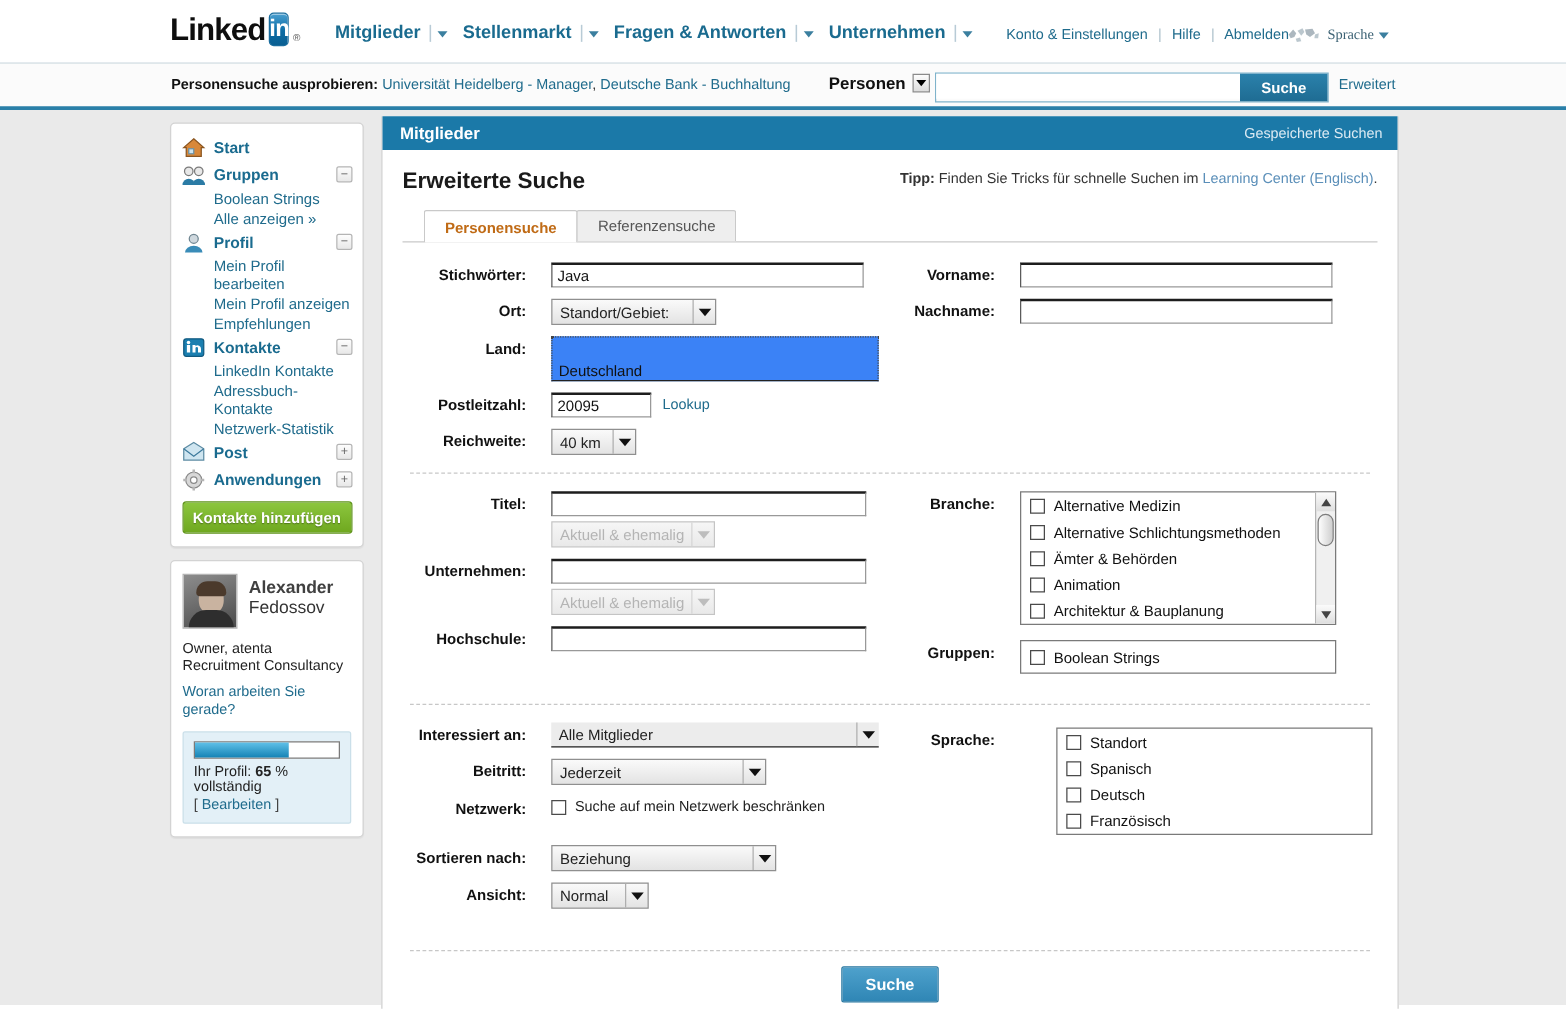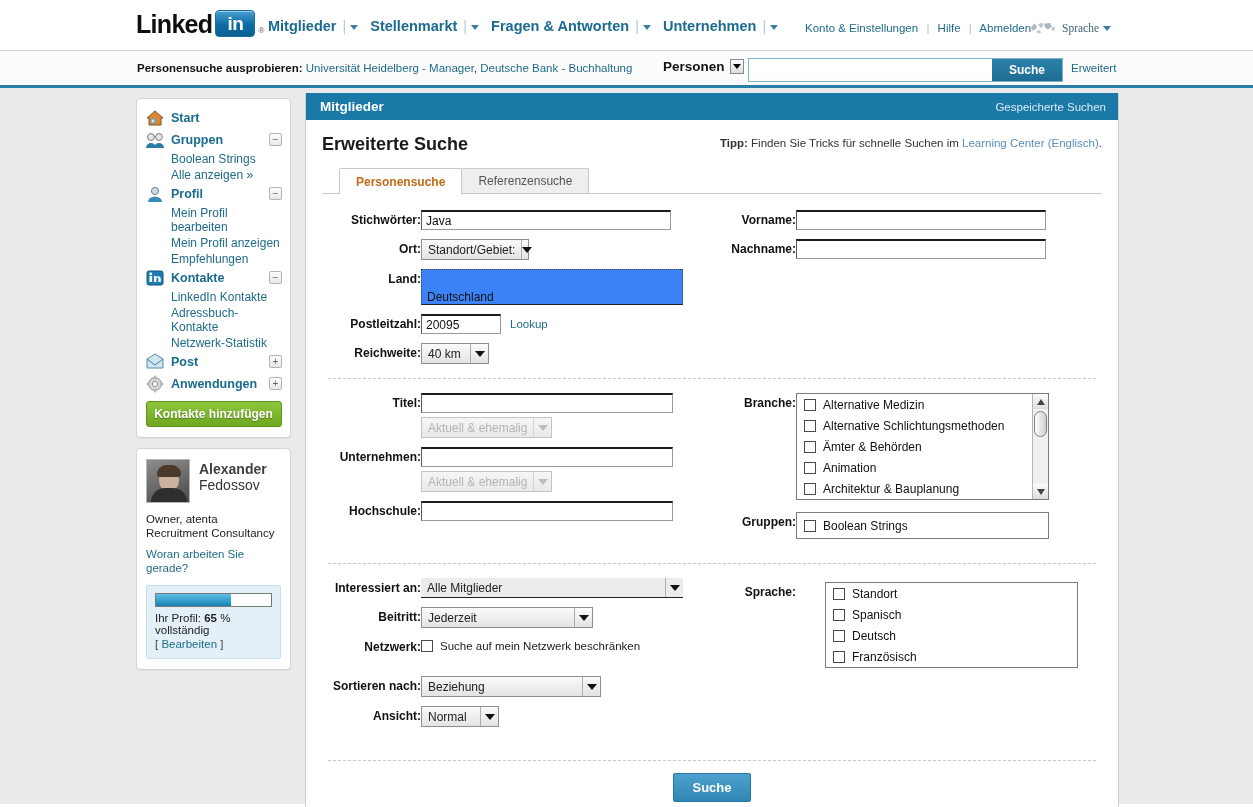--- a/index.html
+++ b/index.html
@@ -24,21 +24,21 @@
     position: absolute; left: 136px; top: 10px;
     display: flex; align-items: flex-end;
   }
   #logo .word {
     font-family: "Liberation Sans", sans-serif;
     font-weight: bold; font-size: 25px; letter-spacing: -0.7px;
     color: #0e0e0e; line-height: 26px;
   }
   #logo .inbox {
     margin-left: 3px;
-    width: 40px; height: 27px; border-radius: 4px;
+    width: 16px; height: 27px; border-radius: 4px;
     background: linear-gradient(#4a9fd0, #0b6ca5 55%, #0a5f92);
     border: 1px solid #1a6d9e;
     color: #fff; font-weight: bold; font-size: 19px;
     display: flex; align-items: center; justify-content: center;
     letter-spacing: -0.5px;
     box-shadow: inset 0 1px 0 rgba(255,255,255,.45);
   }
   #logo .reg { font-size: 8px; color: #555; margin-left: 3px; margin-bottom: 2px; }
 
   .topnav {
@@ -264,21 +264,21 @@
   #form { padding: 16px 0 0 0; }
   .fsection { position: relative; padding: 0 0 14px 0; }
   .divider {
     border-top: 1px dashed #c7c7c7; margin: 2px 22px 14px 22px; height: 0;
   }
   .frow { display: flex; align-items: flex-start; margin-bottom: 9px; }
   .flabel {
     width: 100px; text-align: right; font-weight: bold; font-size: 12px;
     color: #111; padding-top: 3px; line-height: 14px; flex: none;
   }
-  .fctl { margin-left: 0; }
+  .fctl { margin-left: 20px; }
   .col-left { position: absolute; left: 320px; top: 0; width: 360px; }
   .col-right { position: absolute; left: 700px; top: 0; width: 360px; }
 
   input.txt {
     border: 1px solid #999; border-top: 2px solid #1d1d1d;
     border-left: 1px solid #5a5a5a;
     height: 20px; padding: 0 4px; background: #fff;
     font-family: "Liberation Sans", sans-serif; font-size: 12px; color: #111;
     outline: none;
   }
@@ -599,21 +599,21 @@
         <div class="col-left" style="left:15px;">
           <div class="frow">
             <div class="flabel">Stichwörter:</div>
             <div class="fctl">
               <input class="txt" style="width: 250px;" type="text" value="Java">
             </div>
           </div>
           <div class="frow">
             <div class="flabel">Ort:</div>
             <div class="fctl">
-              <div class="sel" style="width:108px;align-items:center;">
+              <div class="sel" style="width:132px;align-items:center;">
                 <span class="txt2">Standort/Gebiet:</span>
                 <span class="arrowbox">
                     <i></i>
                   </span>
               </div>
             </div>
           </div>
           <div class="frow">
             <div class="flabel">Land:</div>
             <div class="fctl">

